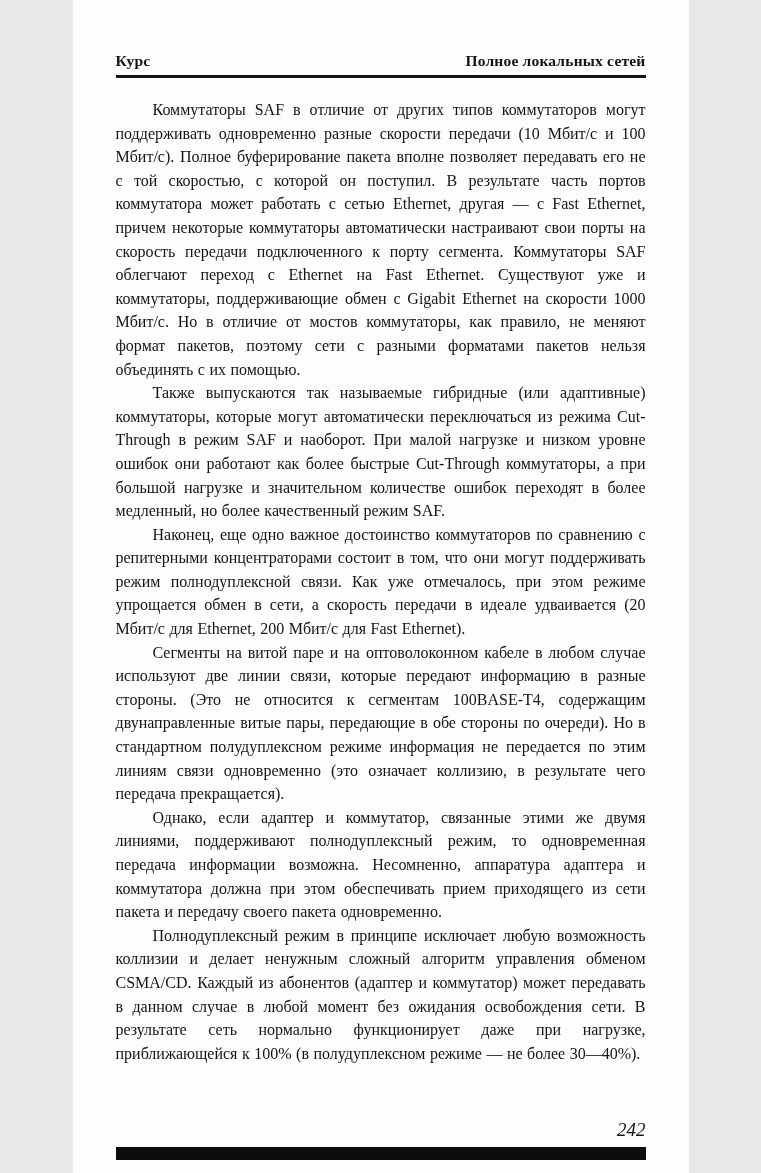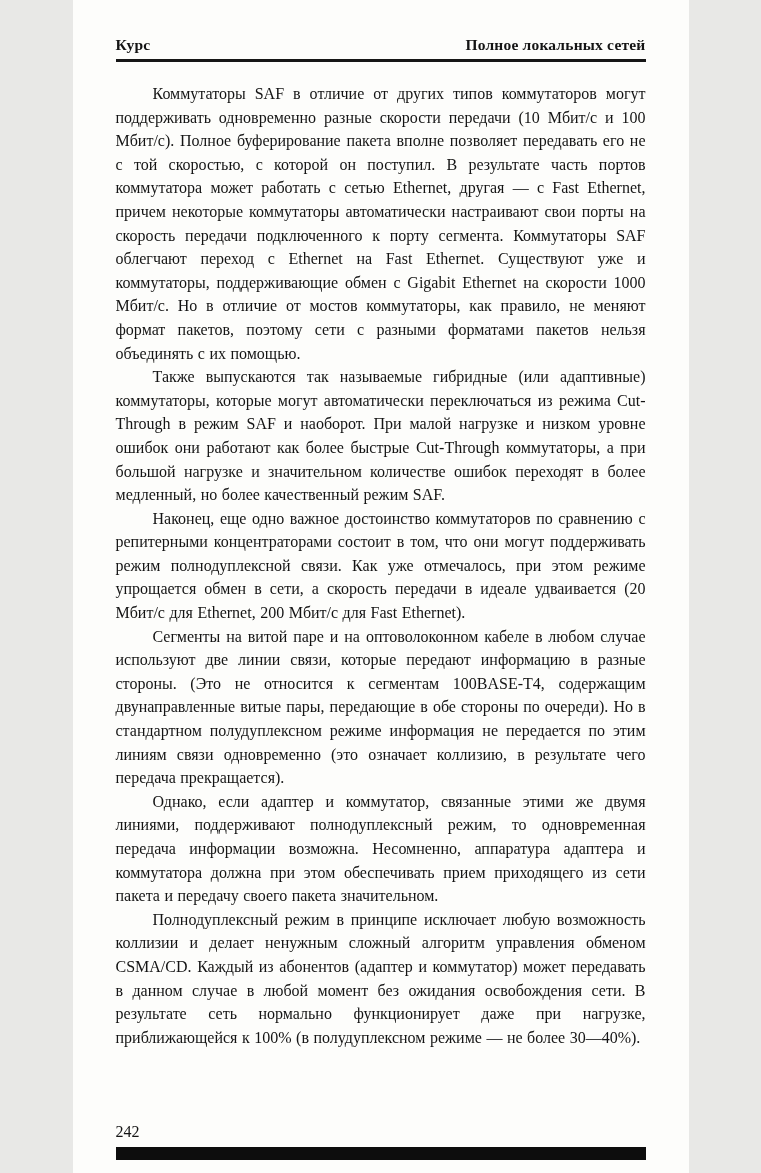--- a/index.html
+++ b/index.html
@@ -9,21 +9,21 @@
       font-family: "Liberation Serif", serif;
     }
     .page {
       position: relative;
       width: 616px;
       height: 1173px;
       margin: 0 auto;
       background: #fdfdfb;
       color: #141414;
       box-sizing: border-box;
-      padding: 36px 43px 0 43px;
+      padding: 52px 43px 0 43px;
       display: flex;
       flex-direction: column;
       overflow: hidden;
     }
     .header-row {
       display: flex;
       justify-content: space-between;
       align-items: baseline;
       font-size: 15.5px;
       font-weight: bold;
@@ -42,24 +42,25 @@
       flex: 1 1 auto;
       hyphens: auto;
       -webkit-hyphens: auto;
       word-spacing: 0.5px;
     }
     .content p {
       margin: 0;
       text-indent: 37px;
     }
     .footer {
-      text-align: left;
-      font-size: 16px;
+      text-align: right;
+      font-size: 19px;
       padding: 4px 0 6px 0;
       flex: 0 0 auto;
+      font-style: italic;
     }
     .bottom-bar {
       height: 13px;
       background: #0d0d0d;
       margin-bottom: 13px;
       flex: 0 0 auto;
     }
   </style>
 </head>
 <body>
@@ -70,21 +71,21 @@
     <span>Курс</span>
     <span>Полное локальных сетей</span>
   </div>
   <div class="header-rule"></div>
 
   <div class="content">
     <p>Коммутаторы SAF в отличие от других типов коммутаторов могут поддерживать одновременно разные скорости передачи (10 Мбит/с и 100 Мбит/с). Полное буферирование пакета вполне позволяет передавать его не с той скоростью, с которой он поступил. В результате часть портов коммутатора может работать с сетью Ethernet, другая — с Fast Ethernet, причем некоторые коммутаторы автоматически настраивают свои порты на скорость передачи подключенного к порту сегмента. Коммутаторы SAF облегчают переход с Ethernet на Fast Ethernet. Существуют уже и коммутаторы, поддерживающие обмен с Gigabit Ethernet на скорости 1000 Мбит/с. Но в отличие от мостов коммутаторы, как правило, не меняют формат пакетов, поэтому сети с разными форматами пакетов нельзя объединять с их помощью.</p>
     <p>Также выпускаются так называемые гибридные (или адаптивные) коммутаторы, которые могут автоматически переключаться из режима Cut-Through в режим SAF и наоборот. При малой нагрузке и низком уровне ошибок они работают как более быстрые Cut-Through коммутаторы, а при большой нагрузке и значительном количестве ошибок переходят в более медленный, но более качественный режим SAF.</p>
     <p>Наконец, еще одно важное достоинство коммутаторов по сравнению с репитерными концентраторами состоит в том, что они могут поддерживать режим полнодуплексной связи. Как уже отмечалось, при этом режиме упрощается обмен в сети, а скорость передачи в идеале удваивается (20 Мбит/с для Ethernet, 200 Мбит/с для Fast Ethernet).</p>
     <p>Сегменты на витой паре и на оптоволоконном кабеле в любом случае используют две линии связи, которые передают информацию в разные стороны. (Это не относится к сегментам 100BASE-T4, содержащим двунаправленные витые пары, передающие в обе стороны по очереди). Но в стандартном полудуплексном режиме информация не передается по этим линиям связи одновременно (это означает коллизию, в результате чего передача прекращается).</p>
-    <p>Однако, если адаптер и коммутатор, связанные этими же двумя линиями, поддерживают полнодуплексный режим, то одновременная передача информации возможна. Несомненно, аппаратура адаптера и коммутатора должна при этом обеспечивать прием приходящего из сети пакета и передачу своего пакета значительном.</p>
+    <p>Однако, если адаптер и коммутатор, связанные этими же двумя линиями, поддерживают полнодуплексный режим, то одновременная передача информации возможна. Несомненно, аппаратура адаптера и коммутатора должна при этом обеспечивать прием приходящего из сети пакета и передачу своего пакета одновременно.</p>
     <p>Полнодуплексный режим в принципе исключает любую возможность коллизии и делает ненужным сложный алгоритм управления обменом CSMA/CD. Каждый из абонентов (адаптер и коммутатор) может передавать в данном случае в любой момент без ожидания освобождения сети. В результате сеть нормально функционирует даже при нагрузке, приближающейся к 100% (в полудуплексном режиме — не более 30—40%).</p>
   </div>
 
   <div class="footer">
     <span>242</span>
   </div>
 
   <div class="bottom-bar"></div>
 
 </div>

